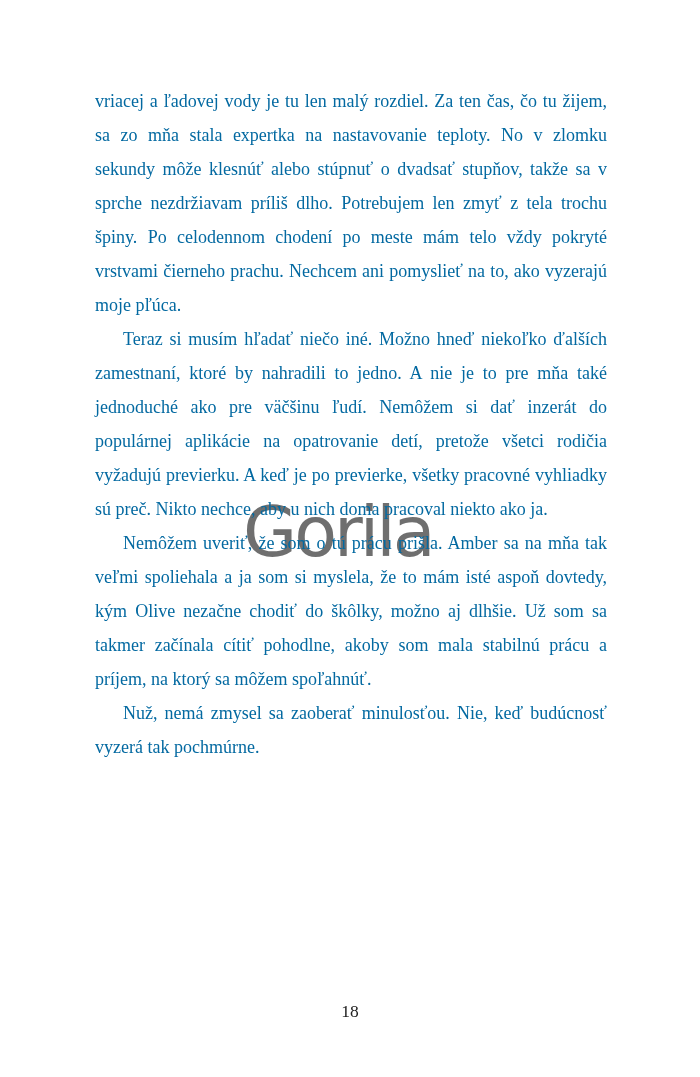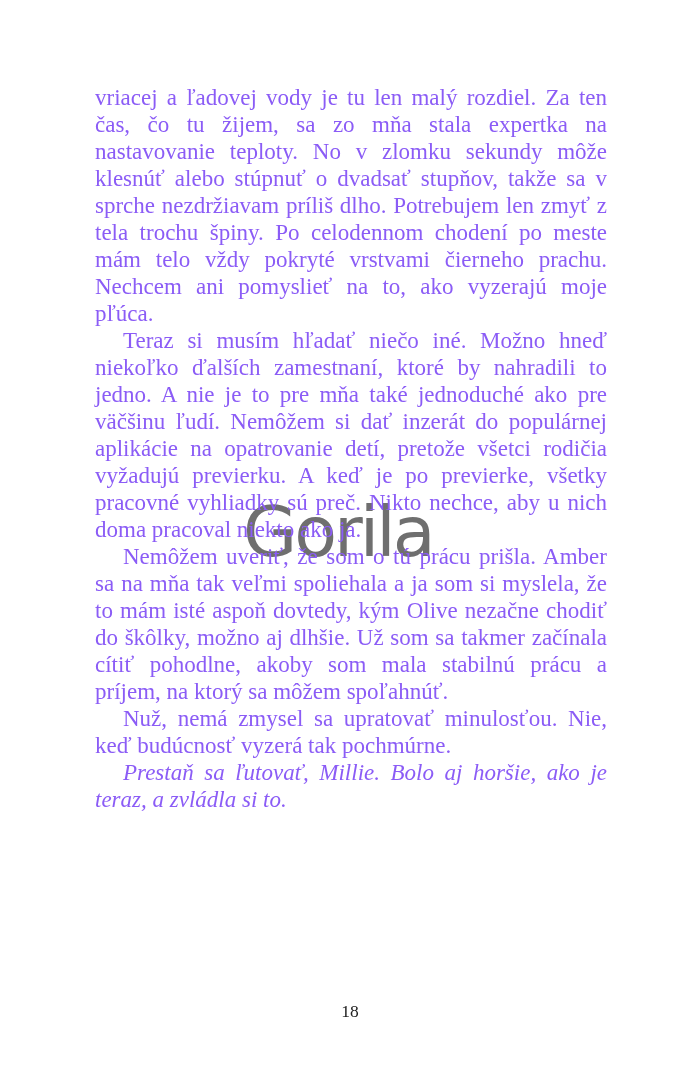--- a/index.html
+++ b/index.html
@@ -28,23 +28,23 @@
     color: #404040;
     opacity: 0.75;
     user-select: none;
   }
   .page-text {
     position: absolute;
     left: 95px;
     top: 84px;
     width: 512px;
     z-index: 2;
-    font-size: 23px;
-    line-height: 27px;
-    color: #8b5cf6;
+    font-size: 18px;
+    line-height: 34px;
+    color: #0369a1;
     text-align: justify;
   }
   .page-text p {
     margin: 0;
     padding: 0;
     text-indent: 28px;
   }
   .page-text p.no-indent {
     text-indent: 0;
   }
@@ -66,19 +66,18 @@
 <body>
 
 <div class="book-page">
 
   <div class="watermark">Gorila</div>
 
   <div class="page-text">
     <p class="no-indent">vriacej a ľadovej vody je tu len malý rozdiel. Za ten čas, čo tu žijem, sa zo mňa stala expertka na nastavovanie teploty. No v zlomku sekundy môže klesnúť alebo stúpnuť o dvadsať stupňov, takže sa v sprche nezdržiavam príliš dlho. Potrebujem len zmyť z tela trochu špiny. Po celodennom chodení po meste mám telo vždy pokryté vrstvami čierneho prachu. Nechcem ani pomyslieť na to, ako vyzerajú moje pľúca.</p>
     <p>Teraz si musím hľadať niečo iné. Možno hneď niekoľko ďalších zamestnaní, ktoré by nahradili to jedno. A nie je to pre mňa také jednoduché ako pre väčšinu ľudí. Nemôžem si dať inzerát do populárnej aplikácie na opatrovanie detí, pretože všetci rodičia vyžadujú previerku. A keď je po previerke, všetky pracovné vyhliadky sú preč. Nikto nechce, aby u nich doma pracoval niekto ako ja.</p>
     <p>Nemôžem uveriť, že som o tú prácu prišla. Amber sa na mňa tak veľmi spoliehala a ja som si myslela, že to mám isté aspoň dovtedy, kým Olive nezačne chodiť do škôlky, možno aj dlhšie. Už som sa takmer začínala cítiť pohodlne, akoby som mala stabilnú prácu a príjem, na ktorý sa môžem spoľahnúť.</p>
-    <p>Nuž, nemá zmysel sa upratovať minulosťou. Nie, keď budúcnosť vyzerá tak pochmúrne.</p>
-    <p class="italic">Prestaň sa ľutovať, Millie. Bolo aj horšie, ako je teraz, a zvládla si to.</p>
+    <p>Nuž, nemá zmysel sa zaoberať minulosťou. Nie, keď budúcnosť vyzerá tak pochmúrne.</p>
   </div>
 
   <div class="page-number">18</div>
 
 </div>
 
 </body></html>

